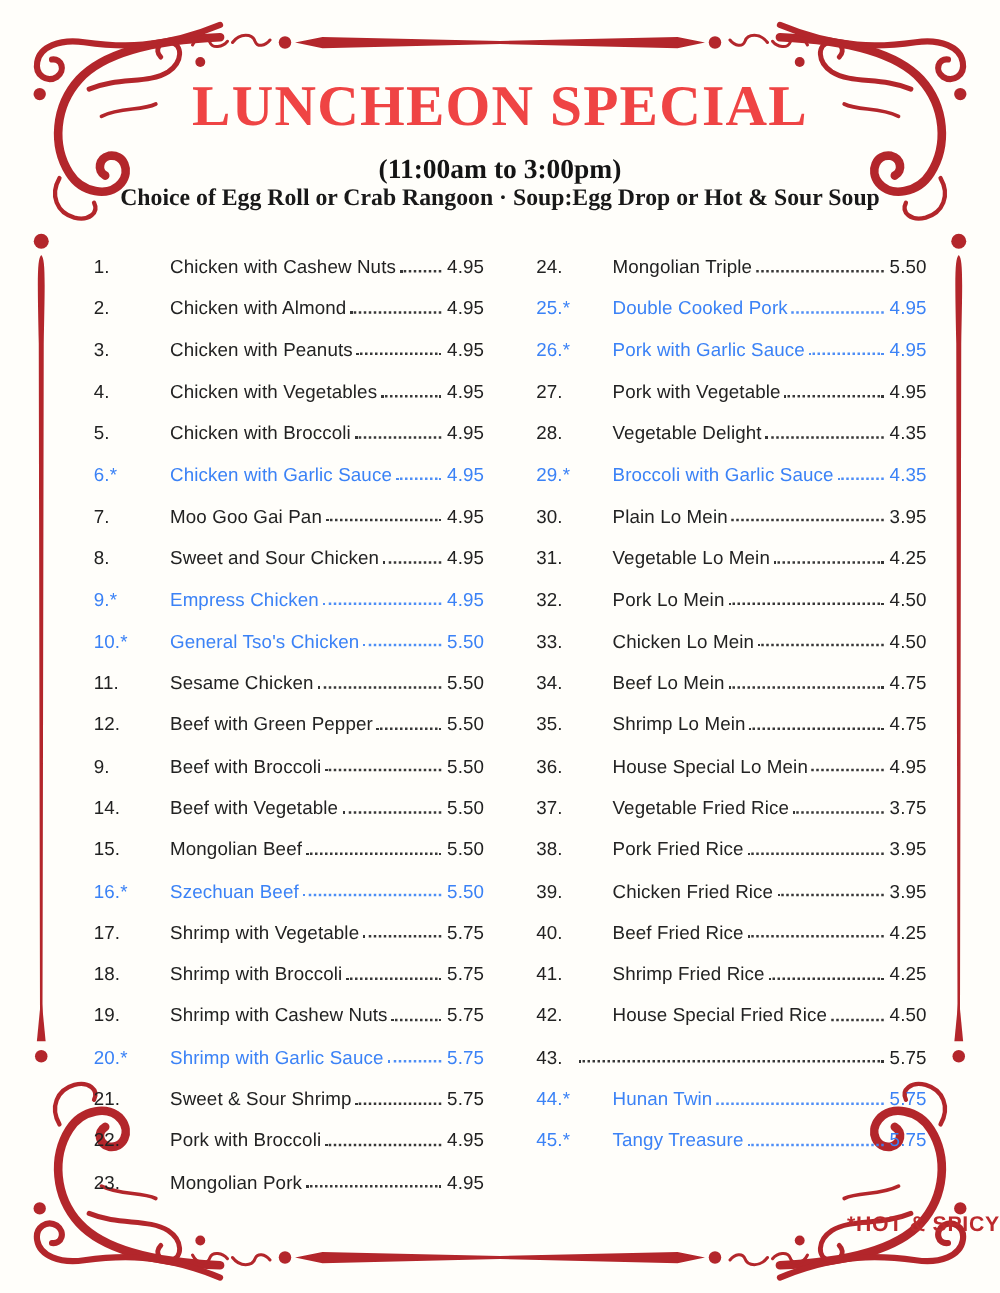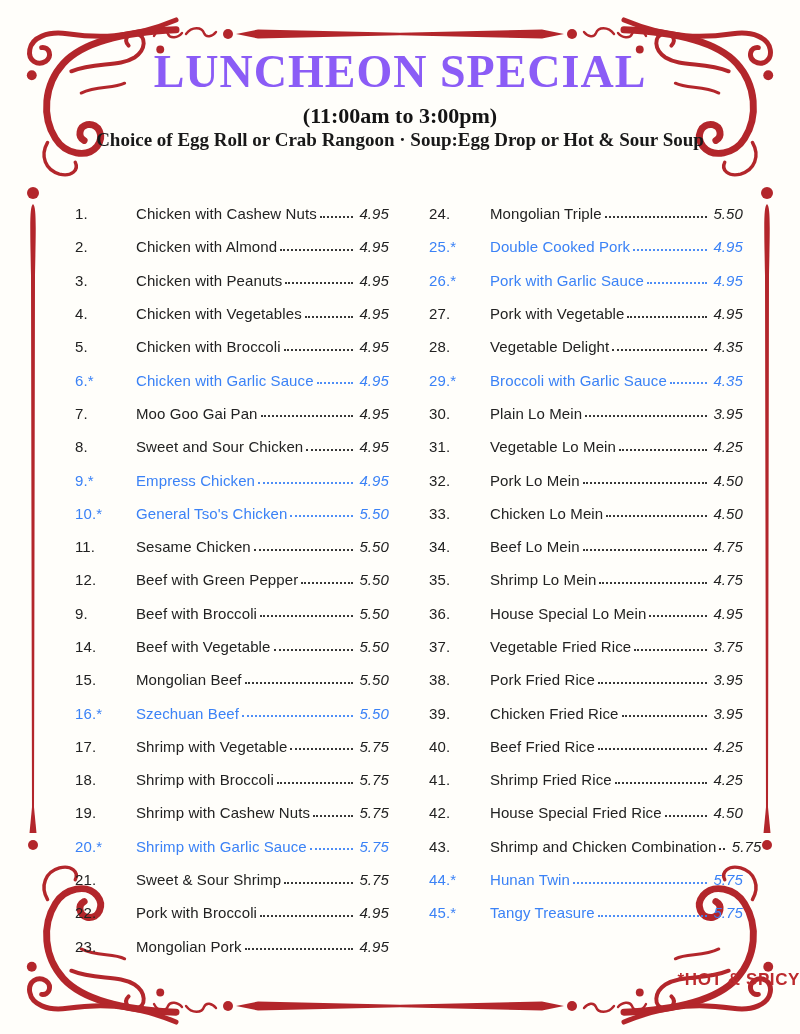--- a/index.html
+++ b/index.html
@@ -18,21 +18,21 @@
   .hrule{position:absolute;left:150px;width:500px;height:24px;pointer-events:none;}
   .hrule.top{top:22px;}
   .hrule.bottom{top:994px;transform:scaleY(-1);}
   .vrule{position:absolute;top:185px;width:24px;height:680px;pointer-events:none;}
   .vrule.left{left:21px;}
   .vrule.right{right:21px;transform:scaleX(-1);}
   
   .header{position:absolute;top:48px;left:90px;right:90px;text-align:center;}
   .title{
     font-family:"Liberation Serif", serif;font-weight:bold;
-    font-size:46px;line-height:1.05;color:#8b5cf6;letter-spacing:1px;margin:0;
+    font-size:46px;line-height:1.05;color:#ef4444;letter-spacing:1px;margin:13px;
   }
   .hours{
     font-family:"Liberation Serif", serif;font-weight:bold;
     font-size:22px;color:#141414;margin-top:7px;
   }
   .note{
     font-family:"Liberation Serif", serif;font-weight:bold;
     font-size:19px;color:#191919;line-height:1.18;
   }
   .note.first{margin-top:8px;}
@@ -42,21 +42,21 @@
   .row{
     height:33.3px;display:flex;align-items:center;
     font-size:15px;letter-spacing:0.1px;white-space:nowrap;color:#222222;
   }
   .row .num{flex:none;width:31px;}
   .row .name{flex:none;margin-left:30px;}
   .row .leader{
     flex:1;min-width:6px;border-bottom:2px dotted currentColor;
     margin:0 3px;transform:translateY(3px);opacity:.9;
   }
-  .row .price{flex:none;min-width:33px;text-align:right;font-style:italic;}
+  .row .price{flex:none;min-width:33px;text-align:center;}
   .row.spicy{color:#3b82f6;}
   
   .footer{
     position:absolute;top:970px;left:0;right:0;text-align:right;
     font-weight:bold;font-size:17px;letter-spacing:.6px;color:#bc2a2d;
   }
 </style>
 </head>
 <body>
 
@@ -398,21 +398,20 @@
         <span class="price">4.25</span>
       </div>
       <div class="row">
         <span class="num">42.</span>
         <span class="name">House Special Fried Rice</span>
         <span class="leader"></span>
         <span class="price">4.50</span>
       </div>
       <div class="row">
         <span class="num">43.</span>
-        <span class="name">Shrimp and Chicken Combination</span>
         <span class="leader"></span>
         <span class="price">5.75</span>
       </div>
       <div class="row spicy">
         <span class="num">44.*</span>
         <span class="name">Hunan Twin</span>
         <span class="leader"></span>
         <span class="price">5.75</span>
       </div>
       <div class="row spicy">

